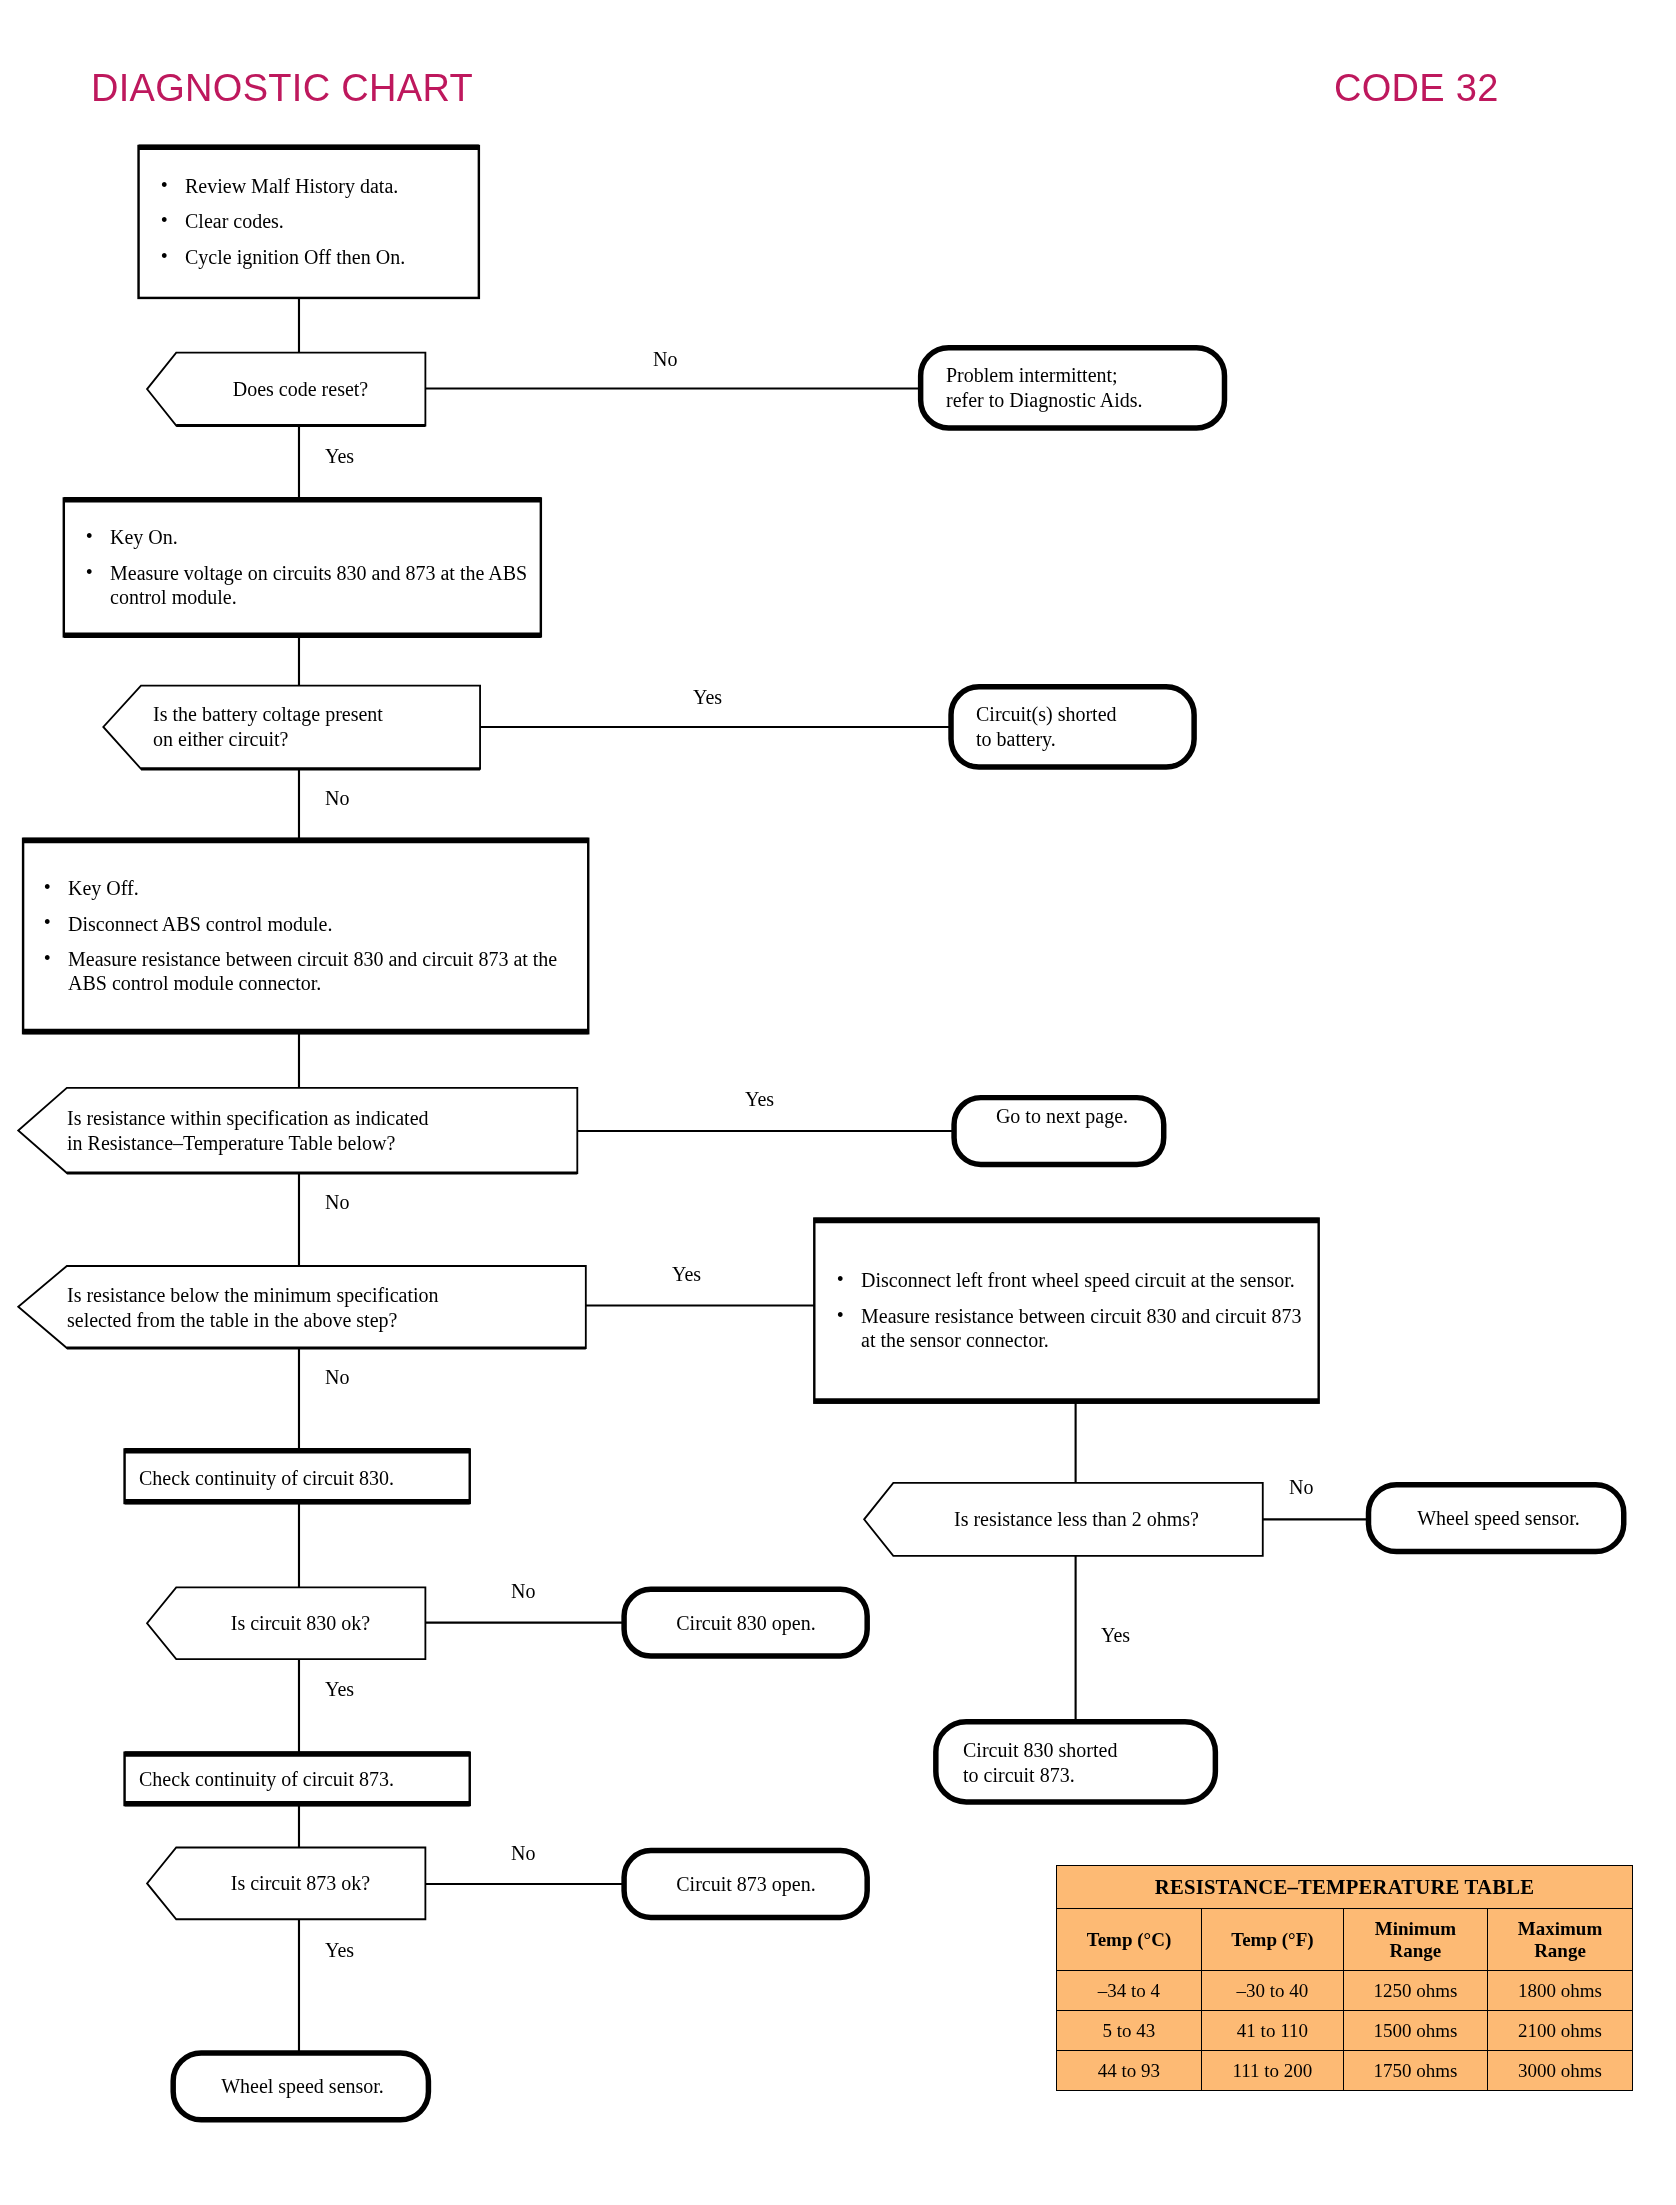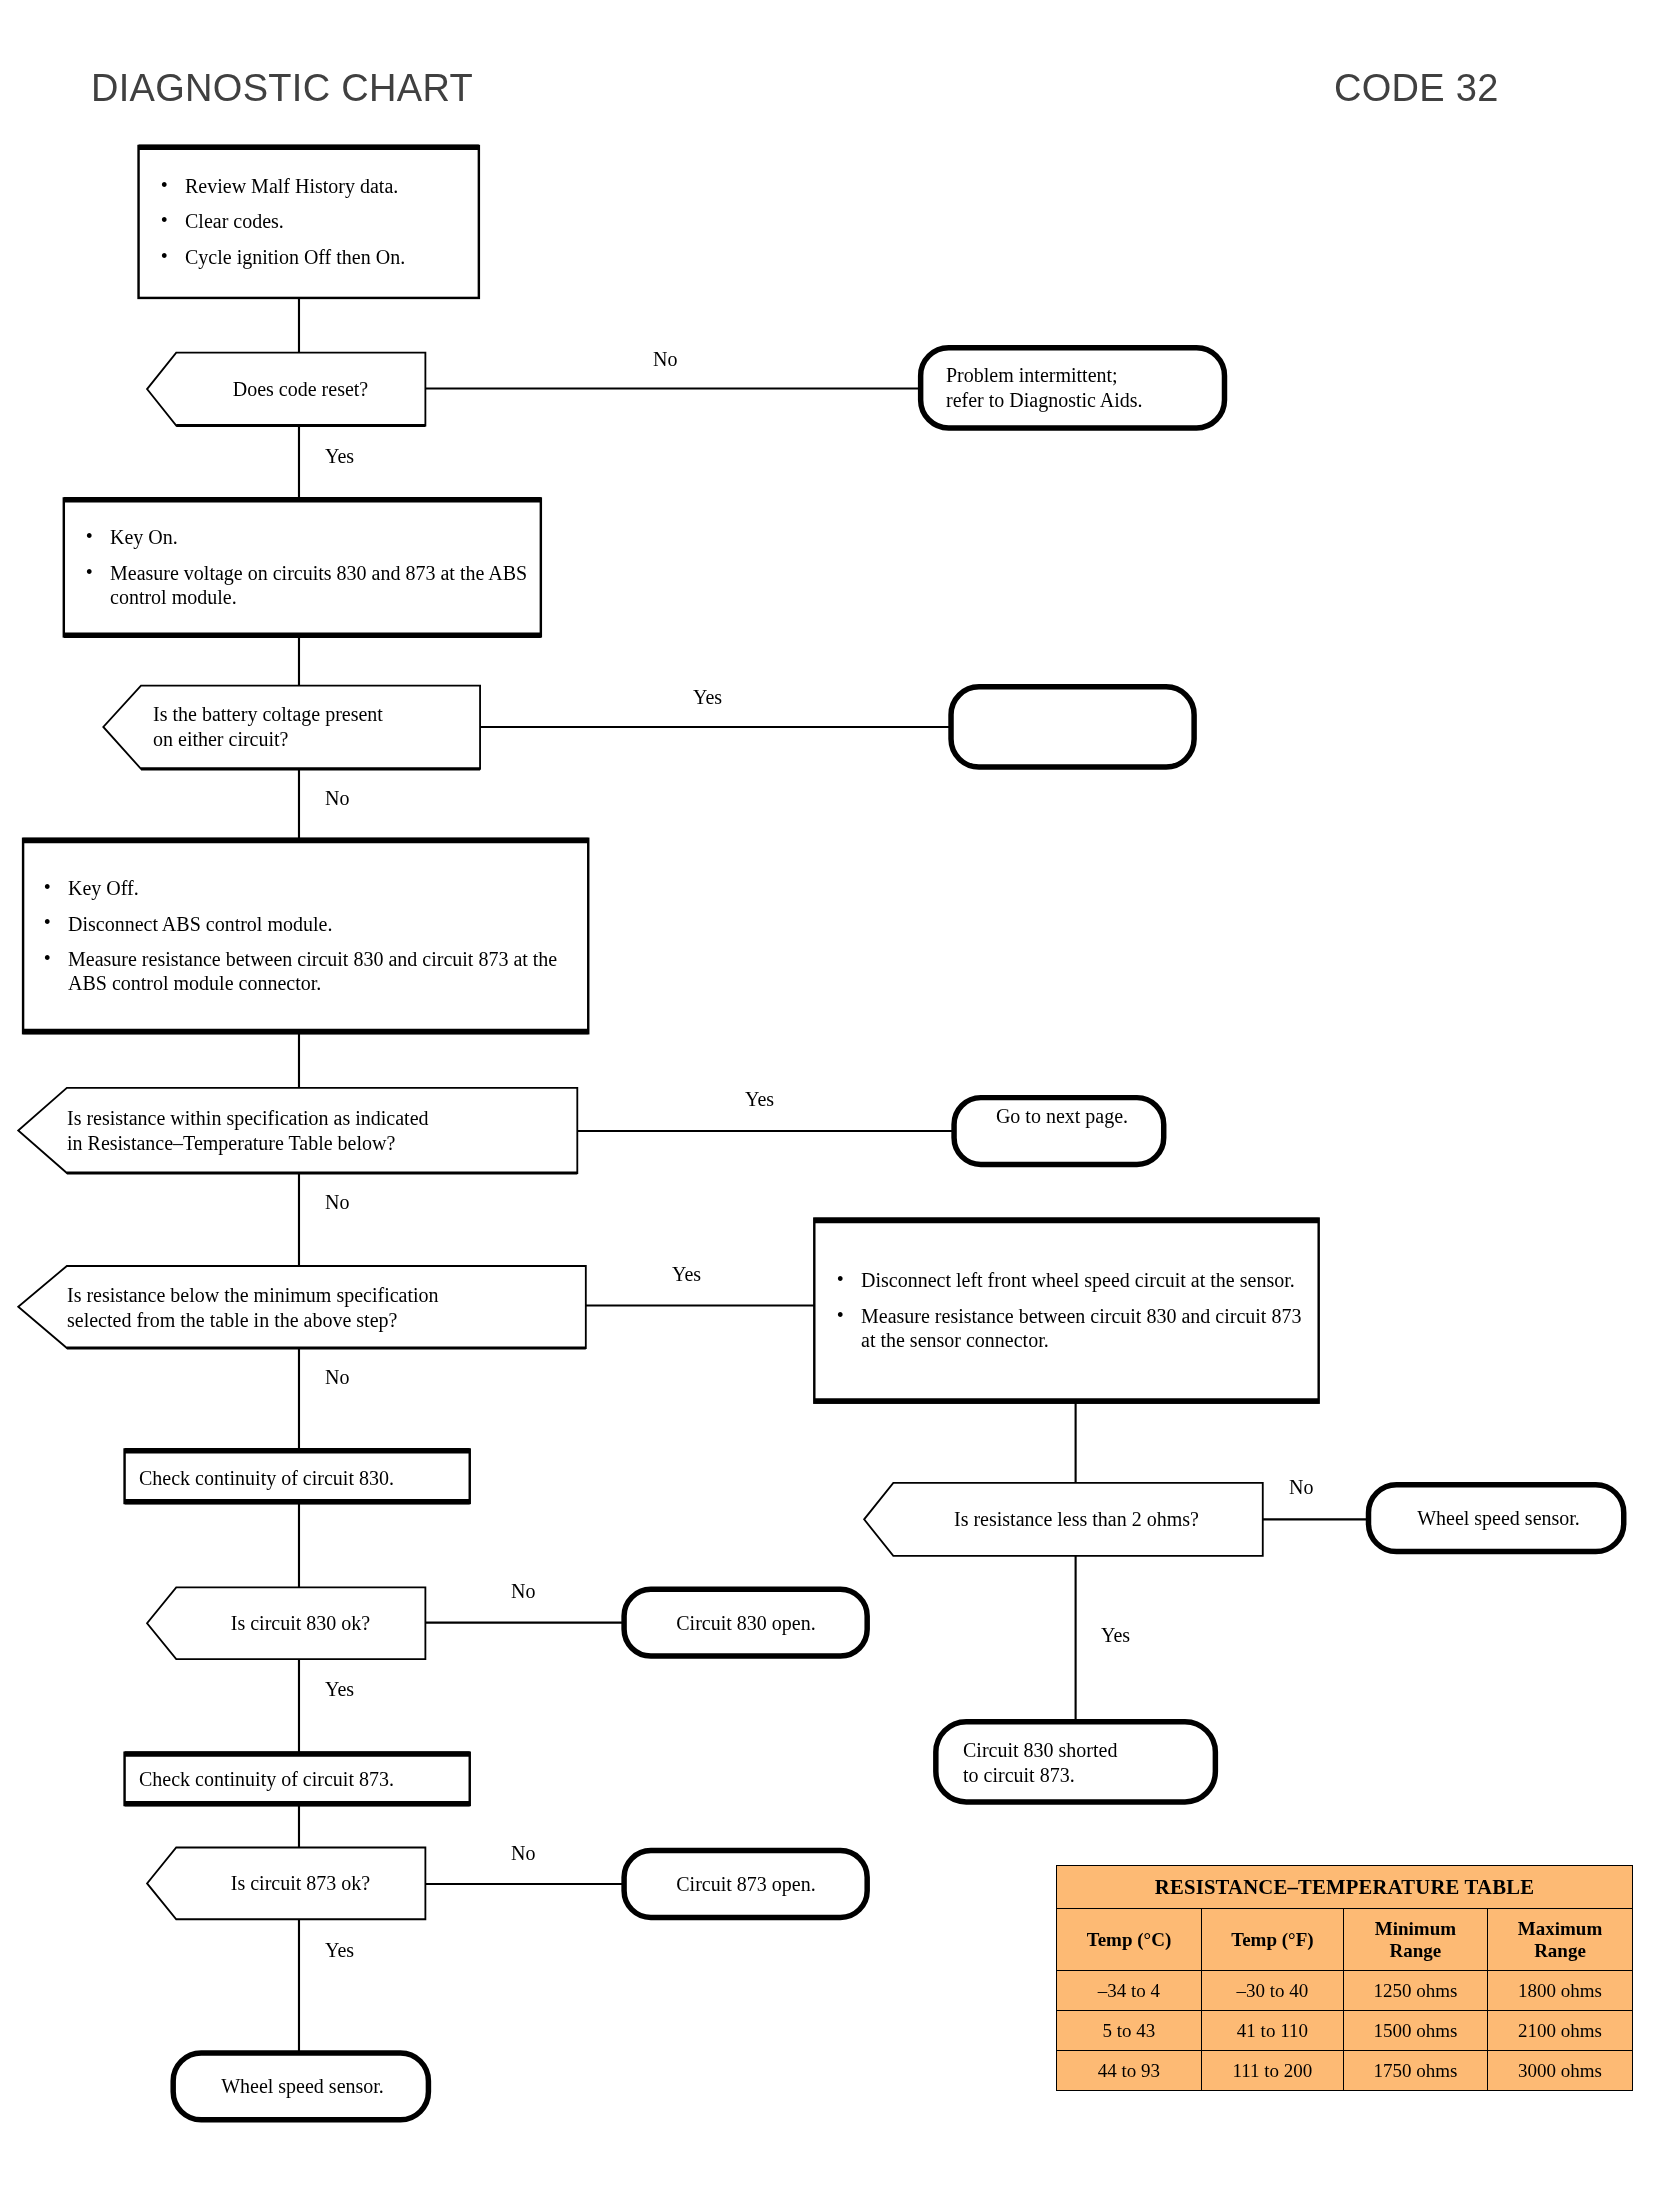--- a/index.html
+++ b/index.html
@@ -1,21 +1,21 @@
 <!DOCTYPE html>
 <html style="font-size:9.7px"><head>
 <meta charset="utf-8">
 <style>
   html,body{margin:0;padding:0;background:#ffffff;}
   body{width:1676px;height:2205px;position:relative;overflow:hidden;
        font-family:"Liberation Serif","DejaVu Serif",serif;color:#000;}
   #sheet{position:absolute;left:0;top:0;width:1676px;height:2205px;}
   svg.layer{position:absolute;left:0;top:0;width:1676px;height:2205px;}
   .hdr{position:absolute;font-family:"Liberation Sans","DejaVu Sans",sans-serif;
-       font-size:38px;letter-spacing:0.3px;color:#404040;white-space:nowrap;}
+       font-size:38px;letter-spacing:0.3px;color:#be185d;white-space:nowrap;}
   .node{position:absolute;display:flex;align-items:center;box-sizing:border-box;}
   .proc{flex-direction:column;justify-content:center;align-items:flex-start;}
   .bullets{list-style:none;margin:0;padding:0;width:100%;}
   .bullets li{position:relative;padding-left:34px;font-size:20px;line-height:1.22;margin:11px 0;}
   .bullets li:first-child{margin-top:0;}
   .bullets li:last-child{margin-bottom:0;}
   .bullets li::before{content:"\2022";position:absolute;left:9.7px;top:-1.2px;font-size:20px;}
   .proc-single{font-size:20px;line-height:1.2;text-align:left;}
   .dec-txt{font-size:20px;line-height:1.25;text-align:left;}
   .term-txt{font-size:20px;line-height:1.25;text-align:left;}
@@ -160,20 +160,26 @@
 
   <div class="node" style="left:153px;top:688px;width:316px;height:78px;">
     <div class="dec-txt">
       <div>Is the battery coltage present</div>
       <div>on either circuit?</div>
     </div>
   </div>
   <div class="edgelabel" style="left:693px;top:686px;">Yes</div>
   <div class="edgelabel" style="left:325px;top:787px;">No</div>
 
+  <div class="node" style="left:976px;top:690px;width:225px;height:74px;">
+    <div class="term-txt">
+      <div>Circuit(s) shorted</div>
+      <div>to battery.</div>
+    </div>
+  </div>
 
   <div class="node proc" style="left:34px;top:851px;width:547px;height:170px;">
     <ul class="bullets">
       <li>Key Off.</li>
       <li>Disconnect ABS control module.</li>
       <li>Measure resistance between circuit 830 and circuit 873 at the ABS control module connector.</li>
     </ul>
   </div>
 
   <div class="node" style="left:67px;top:1091px;width:505px;height:79px;">

